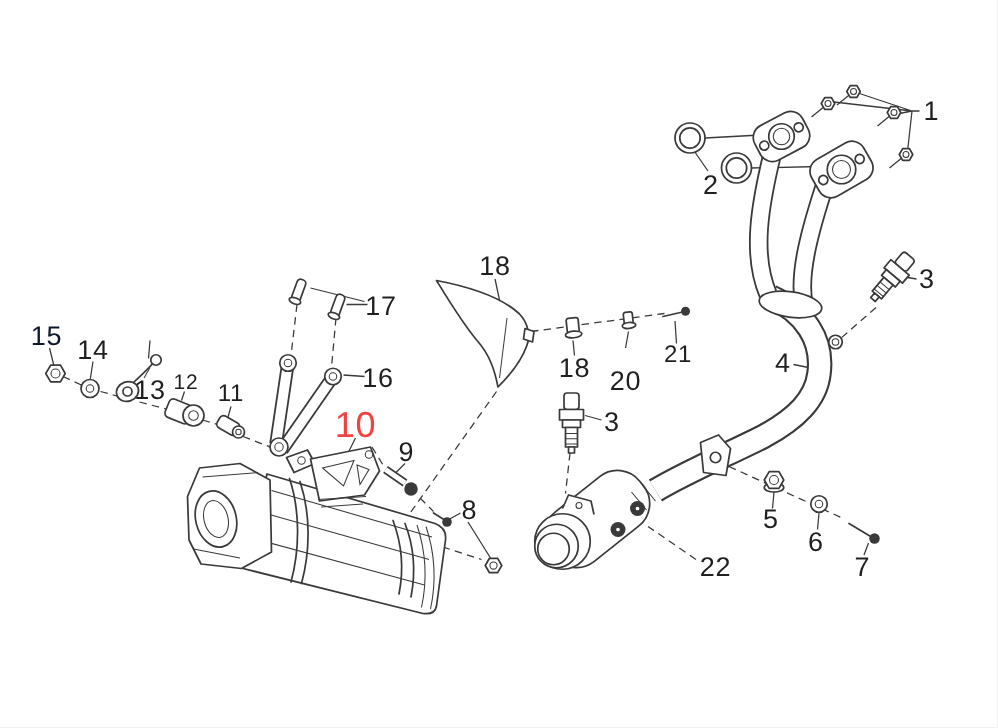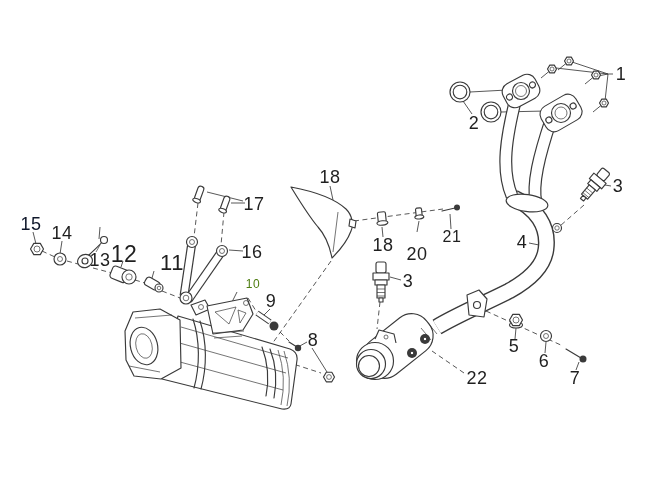--- a/index.html
+++ b/index.html
@@ -281,23 +281,23 @@
 <div class="callout" style="left: 621px; top: 74px; color: rgb(31, 31, 31); font-size: 18px;">1</div>
     <div class="callout" style="left: 474px; top: 123px; color: rgb(31, 31, 31); font-size: 18px;">2</div>
     <div class="callout" style="left: 618px; top: 186px; color: rgb(31, 31, 31); font-size: 18px;">3</div>
     <div class="callout" style="left: 408px; top: 281px; color: rgb(31, 31, 31); font-size: 18px;">3</div>
     <div class="callout" style="left: 522px; top: 242px; color: rgb(31, 31, 31); font-size: 18px;">4</div>
     <div class="callout" style="left: 514px; top: 346px; color: rgb(31, 31, 31); font-size: 18px;">5</div>
     <div class="callout" style="left: 544px; top: 361px; color: rgb(31, 31, 31); font-size: 18px;">6</div>
     <div class="callout" style="left: 575px; top: 378px; color: rgb(31, 31, 31); font-size: 18px;">7</div>
     <div class="callout" style="left: 313px; top: 340px; color: rgb(31, 31, 31); font-size: 18px;">8</div>
     <div class="callout" style="left: 271px; top: 301px; color: rgb(31, 31, 31); font-size: 18px;">9</div>
-    <div class="callout" style="left: 237px; top: 284px; color: #4d7c0f; font-size: 12px; margin-left: 16px;">10</div>
-    <div class="callout" style="left: 154px; top: 263px; color: rgb(31, 31, 31); font-size: 22px; margin-left: 18px;">11</div>
-    <div class="callout" style="left: 124px; top: 254px; color: rgb(31, 31, 31); font-size: 23px;">12</div>
+    <div class="callout" style="left: 237px; top: 284px; color: #ef4444; font-size: 24px;">10</div>
+    <div class="callout" style="left: 154px; top: 263px; color: rgb(31, 31, 31); font-size: 16px;">11</div>
+    <div class="callout" style="left: 124px; top: 254px; color: rgb(31, 31, 31); font-size: 14px;">12</div>
     <div class="callout" style="left: 100px; top: 219px; color: rgb(31, 31, 31); font-size: 18px; margin-top: 41px;">13</div>
     <div class="callout" style="left: 62px; top: 233px; color: rgb(31, 31, 31); font-size: 18px; text-align: right;">14</div>
     <div class="callout" style="left: 31px; top: 224px; color: #0f172a; font-size: 18px;">15</div>
     <div class="callout" style="left: 252px; top: 252px; color: rgb(31, 31, 31); font-size: 18px;">16</div>
     <div class="callout" style="left: 254px; top: 204px; color: rgb(31, 31, 31); font-size: 18px; text-align: right;">17</div>
     <div class="callout" style="left: 330px; top: 177px; color: rgb(31, 31, 31); font-size: 18px;">18</div>
     <div class="callout" style="left: 383px; top: 245px; color: rgb(31, 31, 31); font-size: 18px;">18</div>
     <div class="callout" style="left: 417px; top: 240px; color: rgb(31, 31, 31); font-size: 18px; margin-top: 14px;">20</div>
     <div class="callout" style="left: 452px; top: 237px; color: rgb(31, 31, 31); font-size: 16px;">21</div>
     <div class="callout" style="left: 477px; top: 378px; color: rgb(31, 31, 31); font-size: 18px;">22</div>

